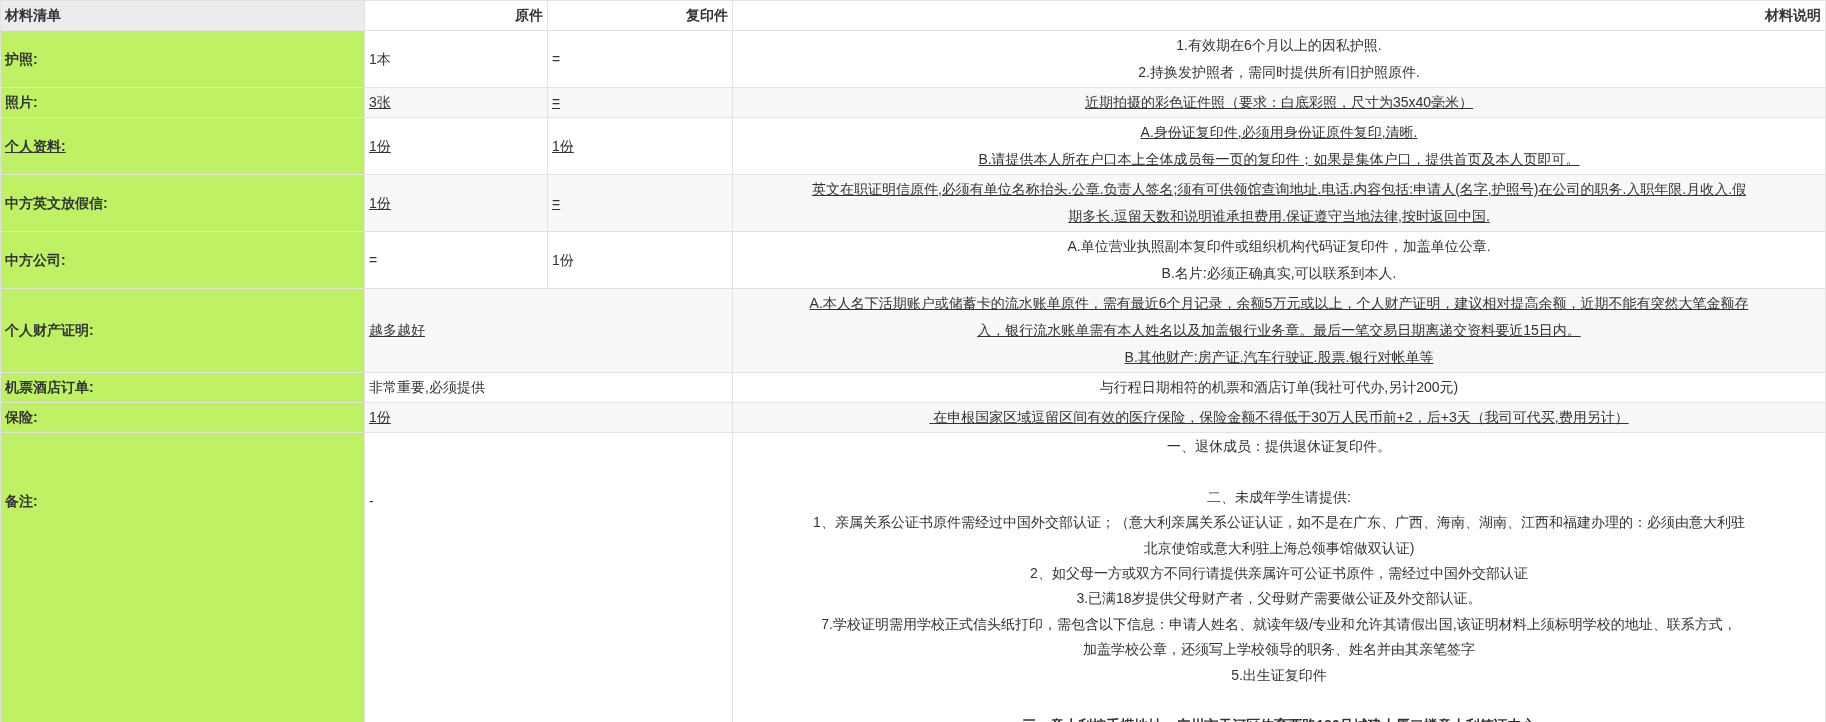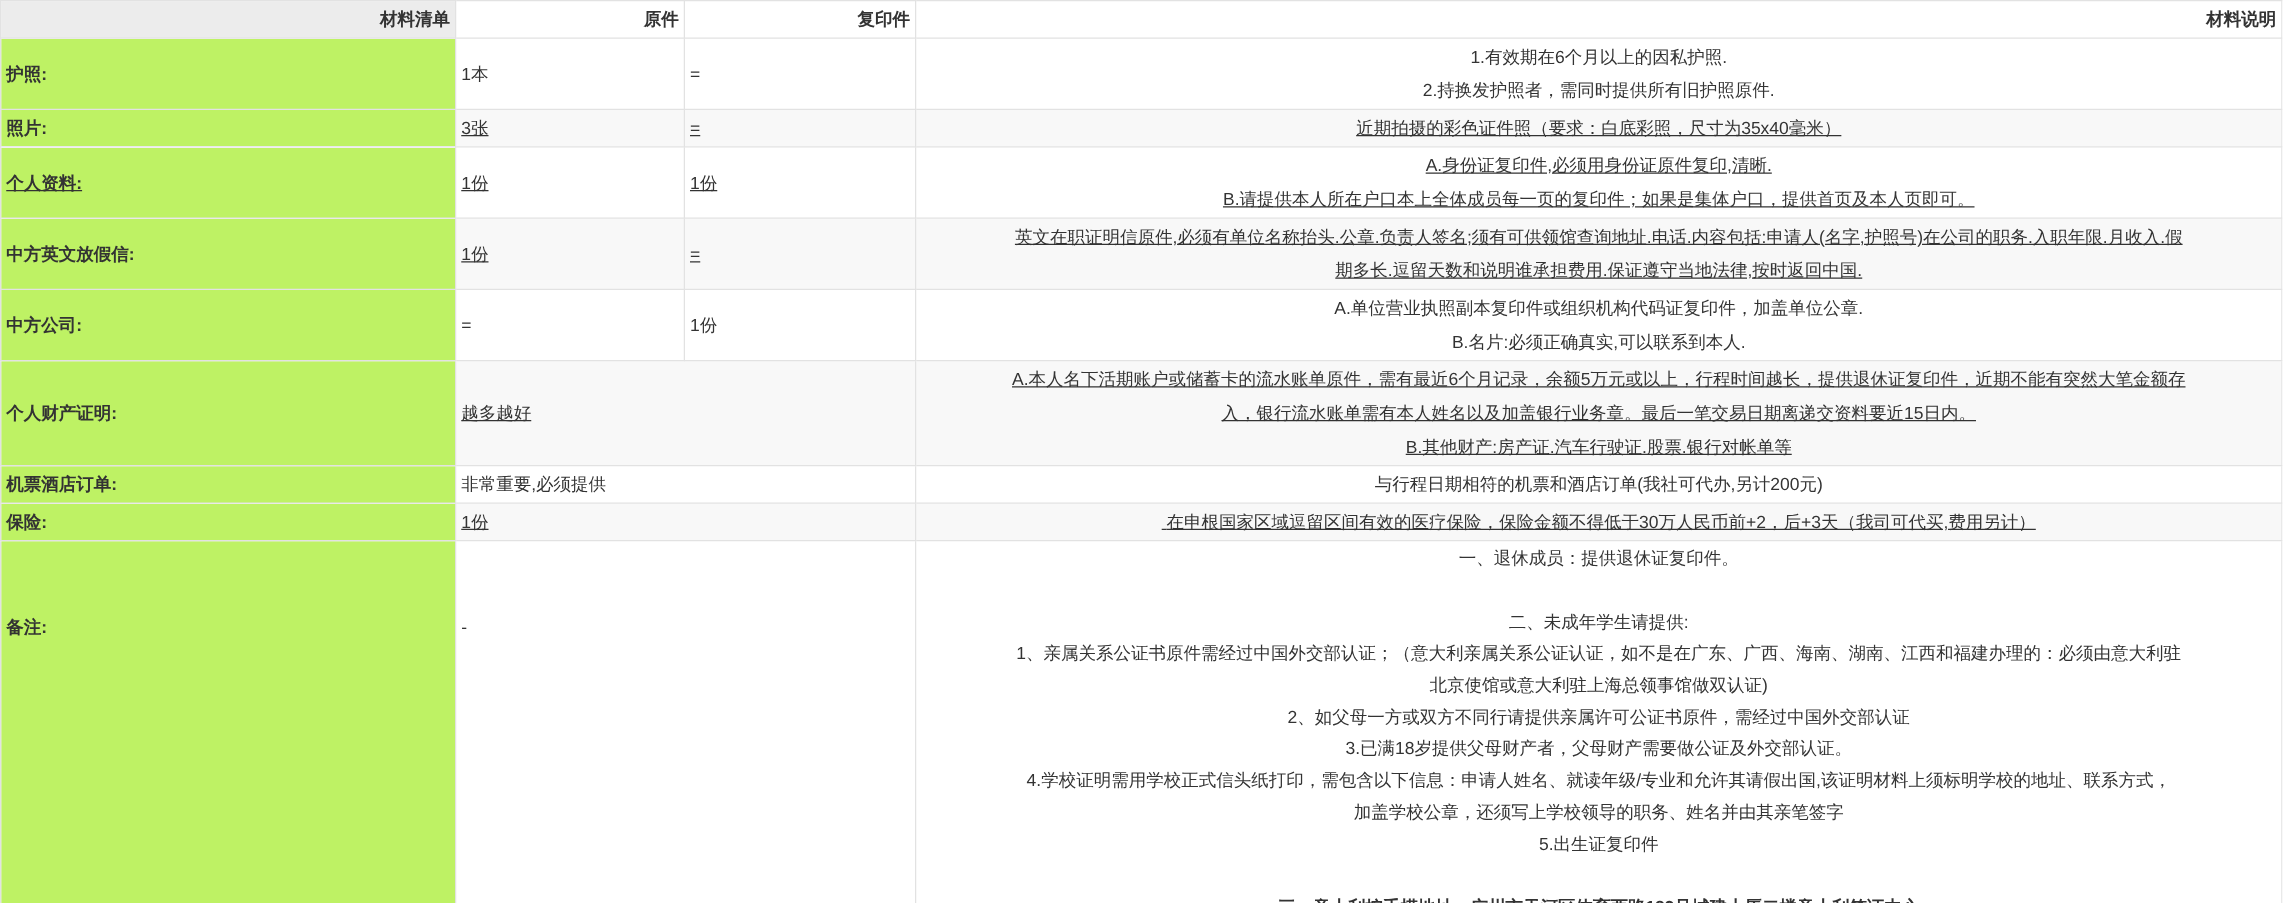--- a/index.html
+++ b/index.html
@@ -7,21 +7,21 @@
   table.mat{border-collapse:collapse;table-layout:fixed;width:1826px;}
   table.mat th, table.mat td{
     border:1px solid #e2e2e2;
     vertical-align:middle;
     line-height:27px;
     padding:1px 4px;
     overflow:hidden;
     word-break:break-all;
   }
   th{font-weight:bold;text-align:right;background:#fff;height:27px;}
-  th.lblh{background:#ececec;text-align:right;padding-right:48px;}
+  th.lblh{background:#ececec;text-align:left;padding-right:48px;}
   td.lbl{background:#bef264;text-align:left;font-weight:bold;padding-right:10px;width:364px;}
   td.val{text-align:left;}
   td.desc{text-align:center;}
   .dl{line-height:27px;min-height:27px;white-space:pre-wrap;}
   tr.stripe td.val, tr.stripe td.desc{background:#f8f8f8;text-decoration:underline;}
   
   tr.remark td{vertical-align:middle;}
   tr.remark .rl{line-height:25.4px;min-height:25.4px;white-space:pre-wrap;}
   tr.remark td.lbl, tr.remark td.val{padding-bottom:170px;}
   .b{font-weight:bold;}
@@ -90,21 +90,21 @@
     <td class="desc">
       <div class="dl">A.单位营业执照副本复印件或组织机构代码证复印件，加盖单位公章.</div>
       <div class="dl">B.名片:必须正确真实,可以联系到本人.</div>
     </td>
   </tr>
 
   <tr class="stripe" style="height:83px;">
     <td class="lbl">个人财产证明:</td>
     <td class="val" colspan="2">越多越好</td>
     <td class="desc">
-      <div class="dl">A.本人名下活期账户或储蓄卡的流水账单原件，需有最近6个月记录，余额5万元或以上，行程时间越长，提供退休证复印件，近期不能有突然大笔金额存</div>
+      <div class="dl">A.本人名下活期账户或储蓄卡的流水账单原件，需有最近6个月记录，余额5万元或以上，个人财产证明，建议相对提高余额，近期不能有突然大笔金额存</div>
       <div class="dl">入，银行流水账单需有本人姓名以及加盖银行业务章。最后一笔交易日期离递交资料要近15日内。</div>
       <div class="dl">B.其他财产:房产证.汽车行驶证.股票.银行对帐单等</div>
     </td>
   </tr>
 
   <tr style="height:27px;margin-left:36px;">
     <td class="lbl">机票酒店订单:</td>
     <td class="val" colspan="2">非常重要,必须提供</td>
     <td class="desc">
       <div class="dl">与行程日期相符的机票和酒店订单(我社可代办,另计200元)</div>
@@ -123,21 +123,21 @@
     <td class="lbl">备注:</td>
     <td class="val" colspan="2">-</td>
     <td class="desc">
       <div class="rl">一、退休成员：提供退休证复印件。</div>
       <div class="rl"></div>
       <div class="rl">二、未成年学生请提供:</div>
       <div class="rl">1、亲属关系公证书原件需经过中国外交部认证；（意大利亲属关系公证认证，如不是在广东、广西、海南、湖南、江西和福建办理的：必须由意大利驻</div>
       <div class="rl">北京使馆或意大利驻上海总领事馆做双认证)</div>
       <div class="rl">2、如父母一方或双方不同行请提供亲属许可公证书原件，需经过中国外交部认证</div>
       <div class="rl">3.已满18岁提供父母财产者，父母财产需要做公证及外交部认证。</div>
-      <div class="rl">4.学校证明需用学校正式信头纸打印，需包含以下信息：申请人姓名、就读年级/专业和允许其请假出国,该证明材料上须标明学校的地址、联系方式，</div>
+      <div class="rl">7.学校证明需用学校正式信头纸打印，需包含以下信息：申请人姓名、就读年级/专业和允许其请假出国,该证明材料上须标明学校的地址、联系方式，</div>
       <div class="rl">加盖学校公章，还须写上学校领导的职务、姓名并由其亲笔签字</div>
       <div class="rl">5.出生证复印件</div>
       <div class="rl"></div>
       <div class="rl b">三、意大利按手模地址：广州市天河区体育西路189号城建大厦二楼意大利签证中心</div>
     </td>
   </tr>
 </tbody>
   </table>
 
 </body></html>

